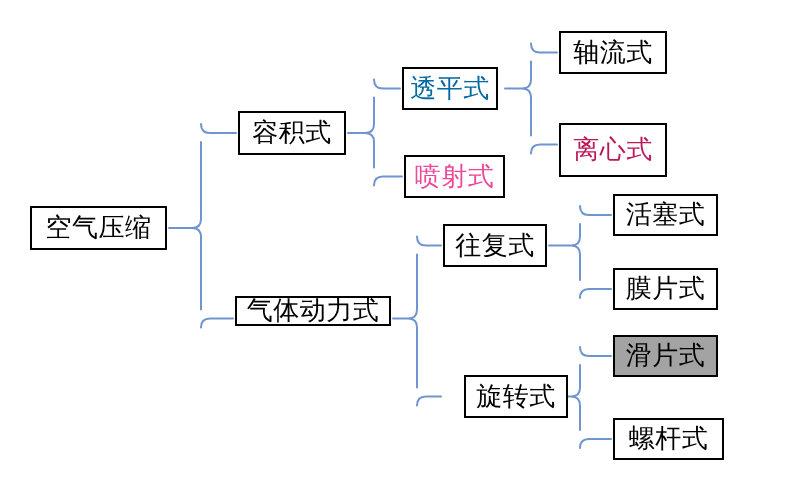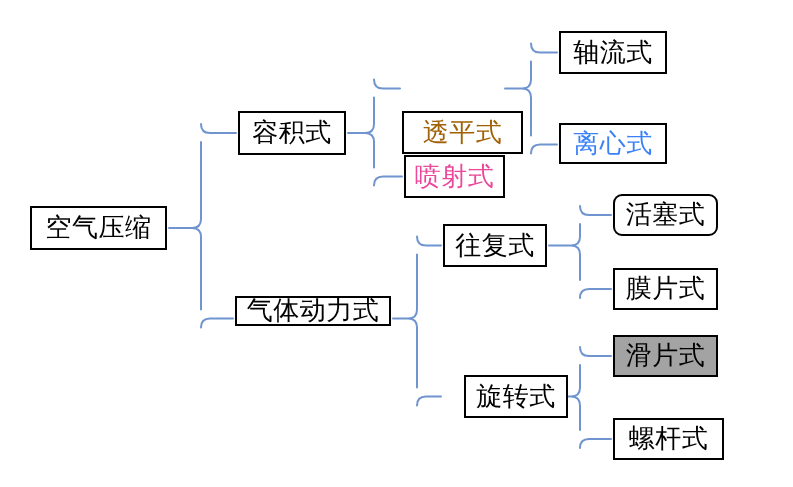--- a/index.html
+++ b/index.html
@@ -58,39 +58,39 @@
   <div id="nodes">
       <div class="node" style="left: 30px; top: 206px; width: 137px; height: 44px; border-color: rgb(0, 0, 0); background: rgb(255, 255, 255); color: rgb(0, 0, 0);">
         <span class="label">空气压缩</span>
       </div>
       <div class="node" style="left: 238px; top: 111px; width: 108px; height: 44px; border-color: rgb(0, 0, 0); background: rgb(255, 255, 255); color: rgb(0, 0, 0); justify-content: center;">
         <span class="label">容积式</span>
       </div>
       <div class="node" style="left: 235px; top: 296px; width: 156px; height: 30px; border-color: rgb(0, 0, 0); background: rgb(255, 255, 255); color: rgb(0, 0, 0);">
         <span class="label">气体动力式</span>
       </div>
-      <div class="node" style="left: 402px; top: 67px; width: 121px; height: 43px; border-color: rgb(0, 0, 0); background: rgb(255, 255, 255); color: #a16207; margin-top: 44px;">
+      <div class="node" style="left: 402px; top: 67px; width: 96px; height: 43px; border-color: rgb(0, 0, 0); background: rgb(255, 255, 255); color: #0369a1;">
         <span class="label">透平式</span>
       </div>
       <div class="node" style="left: 404px; top: 155px; width: 101px; height: 43px; border-color: rgb(0, 0, 0); background: rgb(255, 255, 255); color: #ec4899;">
         <span class="label">喷射式</span>
       </div>
       <div class="node" style="left: 443px; top: 224px; width: 104px; height: 43px; border-color: rgb(0, 0, 0); background: rgb(255, 255, 255); color: rgb(0, 0, 0);">
         <span class="label">往复式</span>
       </div>
       <div class="node" style="left: 443px; top: 375px; width: 104px; height: 43px; border-color: rgb(0, 0, 0); background: rgb(255, 255, 255); color: rgb(0, 0, 0); margin-left: 21px;">
         <span class="label">旋转式</span>
       </div>
       <div class="node" style="left: 559px; top: 31px; width: 108px; height: 43px; border-color: rgb(0, 0, 0); background: rgb(255, 255, 255); color: rgb(0, 0, 0);">
         <span class="label">轴流式</span>
       </div>
-      <div class="node" style="left: 559px; top: 123px; width: 108px; height: 41px; border-color: rgb(0, 0, 0); background: rgb(255, 255, 255); color: #3b82f6;">
+      <div class="node" style="left: 559px; top: 123px; width: 108px; height: 54px; border-color: rgb(0, 0, 0); background: rgb(255, 255, 255); color: #be185d;">
         <span class="label">离心式</span>
       </div>
-      <div class="node" style="left: 613px; top: 194px; width: 105px; height: 42px; border-color: rgb(0, 0, 0); background: rgb(255, 255, 255); color: rgb(0, 0, 0); border-radius: 9px;">
+      <div class="node" style="left: 613px; top: 194px; width: 105px; height: 42px; border-color: rgb(0, 0, 0); background: rgb(255, 255, 255); color: rgb(0, 0, 0);">
         <span class="label">活塞式</span>
       </div>
       <div class="node" style="left: 613px; top: 268px; width: 105px; height: 42px; border-color: rgb(0, 0, 0); background: rgb(255, 255, 255); color: rgb(0, 0, 0); text-align: center;">
         <span class="label">膜片式</span>
       </div>
       <div class="node" style="left: 613px; top: 335px; width: 105px; height: 42px; border-color: rgb(0, 0, 0); background: #a3a3a3; color: rgb(0, 0, 0);">
         <span class="label">滑片式</span>
       </div>
       <div class="node" style="left: 613px; top: 418px; width: 111px; height: 42px; border-color: rgb(0, 0, 0); background: rgb(255, 255, 255); color: rgb(0, 0, 0);">
         <span class="label">螺杆式</span>

